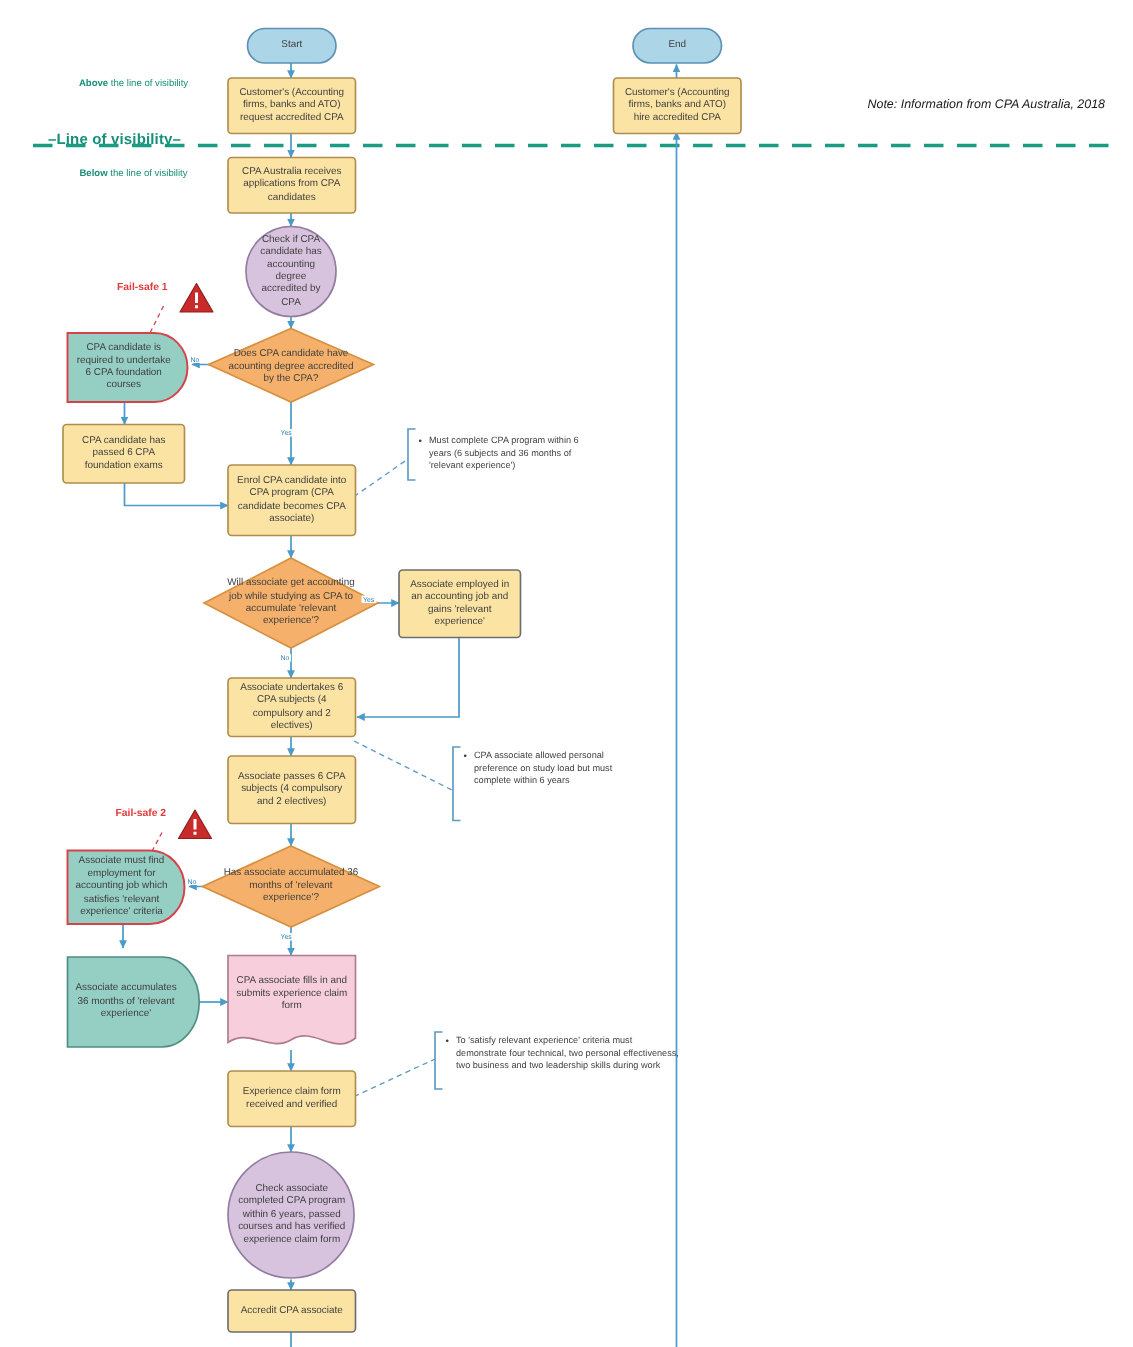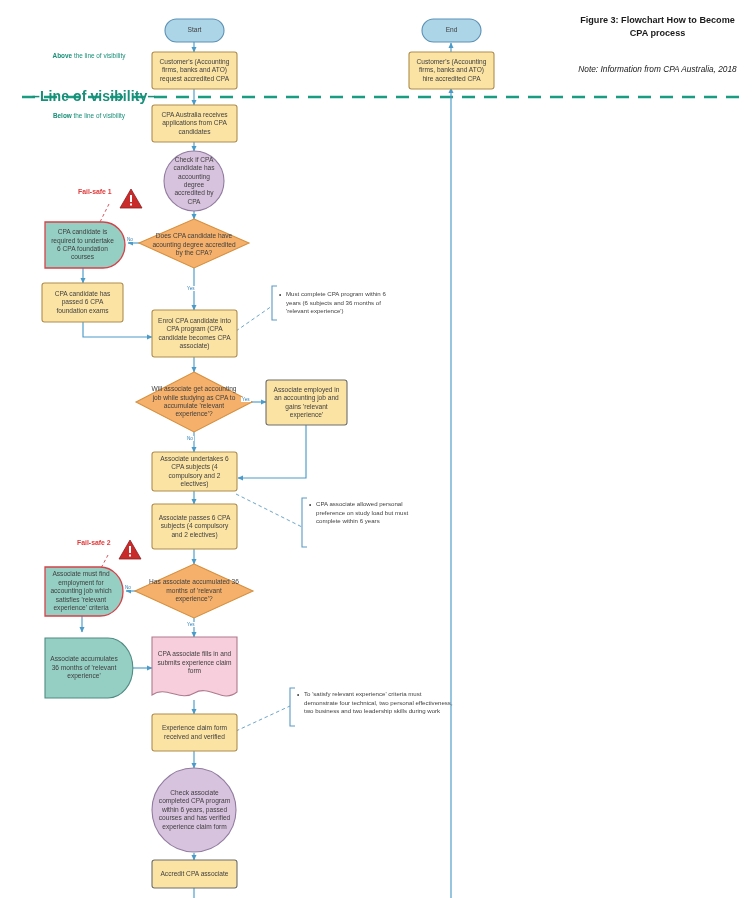--- a/index.html
+++ b/index.html
@@ -12,21 +12,21 @@
 
   
   .node-text{font-size:6.6px;color:#3f3f3f;display:flex;align-items:center;
              justify-content:center;text-align:center;line-height:1.28;
              padding:2px 4px;box-sizing:border-box;}
 
   
   .vis-note{position:absolute;text-align:center;font-size:6.4px;color:#188f78;
             line-height:1.35;}
   .vis-note b{font-weight:bold;}
-  .vis-title{position:absolute;font-size:14px;font-weight:bold;color:#188f78;
+  .vis-title{position:absolute;font-size:10px;font-weight:bold;color:#188f78;
              letter-spacing:.1px;white-space:nowrap;}
 
   
   .fs-lbl{position:absolute;font-size:6.9px;font-weight:bold;color:#e03a3a;
           white-space:nowrap;}
 
   
   .edge-lbl{position:absolute;font-size:4.6px;color:#2d7fb8;white-space:nowrap;
             background:#ffffff;padding:0 1px;}
 
@@ -244,16 +244,15 @@
 </div>
 <div class="callout" style="left:309px;top:500px;width:118px;">
   <span class="bullet">•</span>
   <span class="ctext">CPA associate allowed personal preference on study load but must complete within 6 years</span>
 </div>
 <div class="callout" style="left:297px;top:690px;width:160px;">
   <span class="bullet">•</span>
   <span class="ctext">To 'satisfy relevant experience' criteria must demonstrate four technical, two personal effectiveness, two business and two leadership skills during work</span>
 </div>
 
-<div class="fig-title" style="left:570px;top:14px;">Figure 3: Flowchart How to Become CPA process</div>
 <div class="fig-note" style="left:570px;top:63px;">Note: Information from CPA Australia, 2018</div>
 
 </div>
 
 </body></html>

